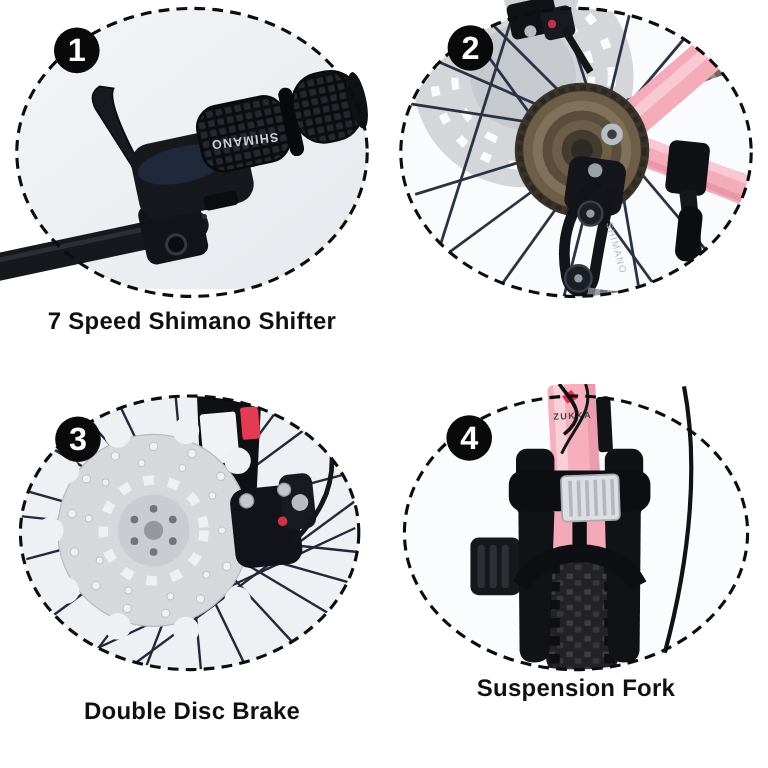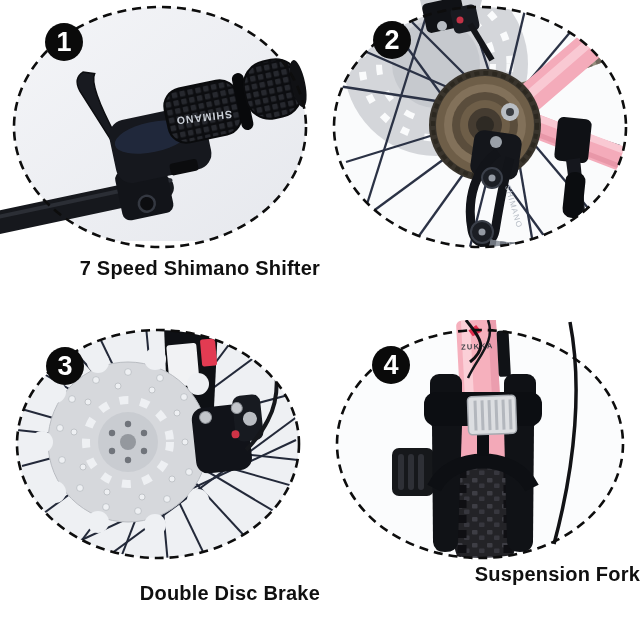--- a/index.html
+++ b/index.html
@@ -11,21 +11,21 @@
   .c3{left:0;top:320px;}
   .c4{left:320px;top:320px;}
   .photo{position:absolute;left:0;top:0;width:320px;height:320px;}
   .badge{position:absolute;width:38px;height:38px;border-radius:50%;background:#0a0a0a;
          color:#fff;display:flex;align-items:center;justify-content:center;
          font-size:27px;font-weight:bold;line-height:1;}
   .c1 .badge{left:45px;top:23px;}
   .c2 .badge{left:53px;top:21px;}
   .c3 .badge{left:46px;top:27px;}
   .c4 .badge{left:52px;top:26px;}
-  .caption{position:absolute;left:0;right:0;text-align:right;color:#101010;
+  .caption{position:absolute;left:0;right:0;text-align:center;color:#101010;
            font-size:20px;font-weight:bold;line-height:25px;letter-spacing:.2px;}
   .c1 .caption{top:256px;}
   .c2 .caption{top:251px;}
   .c3 .caption{top:261px;}
   .c4 .caption{top:242px;}
 </style>
 </head>
 <body>
 
 <svg width="0" height="0" style="position:absolute" aria-hidden="true">

